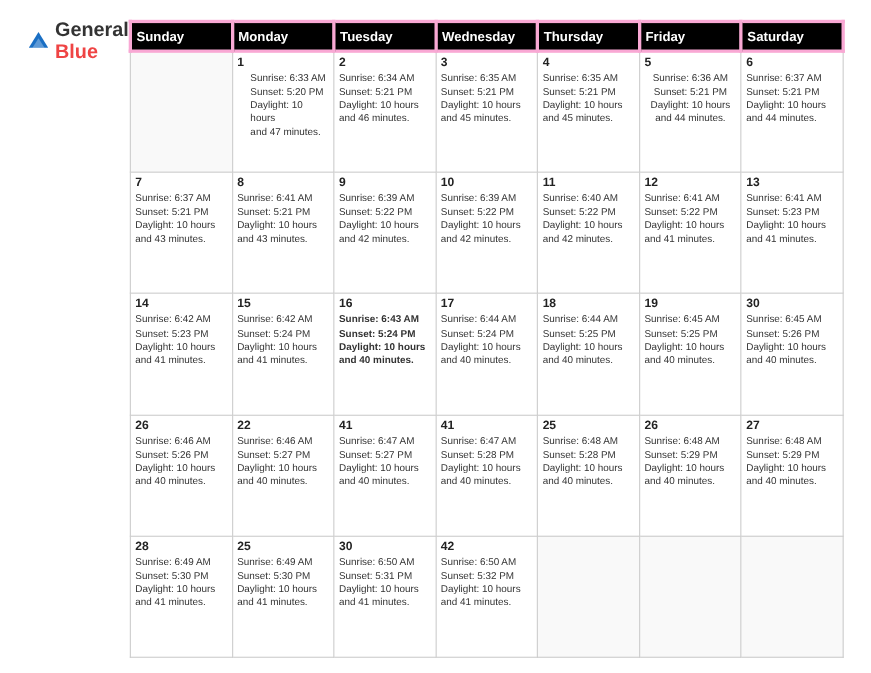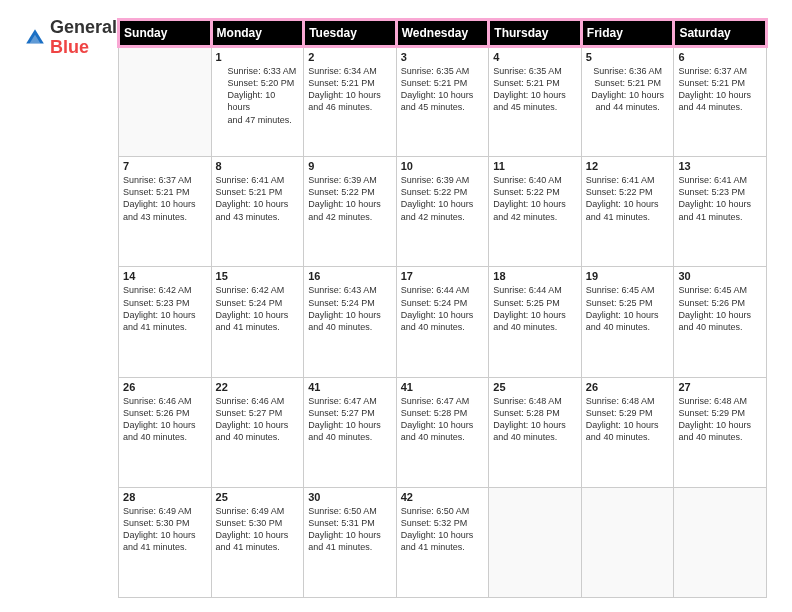--- a/index.html
+++ b/index.html
@@ -233,21 +233,21 @@
           </td>
           <td>
             <span class="day-number">15</span>
             <div class="cell-info" style="white-space: pre-line;">Sunrise: 6:42 AM
 Sunset: 5:24 PM
 Daylight: 10 hours
 and 41 minutes.</div>
           </td>
           <td>
             <span class="day-number">16</span>
-            <div class="cell-info" style="white-space: pre-line;">Sunrise: 6:43 AM
+            <div class="cell-info" style="white-space: pre-line; font-weight: bold;">Sunrise: 6:43 AM
 Sunset: 5:24 PM
 Daylight: 10 hours
 and 40 minutes.</div>
           </td>
           <td>
             <span class="day-number">17</span>
             <div class="cell-info" style="white-space: pre-line;">Sunrise: 6:44 AM
 Sunset: 5:24 PM
 Daylight: 10 hours
 and 40 minutes.</div>

